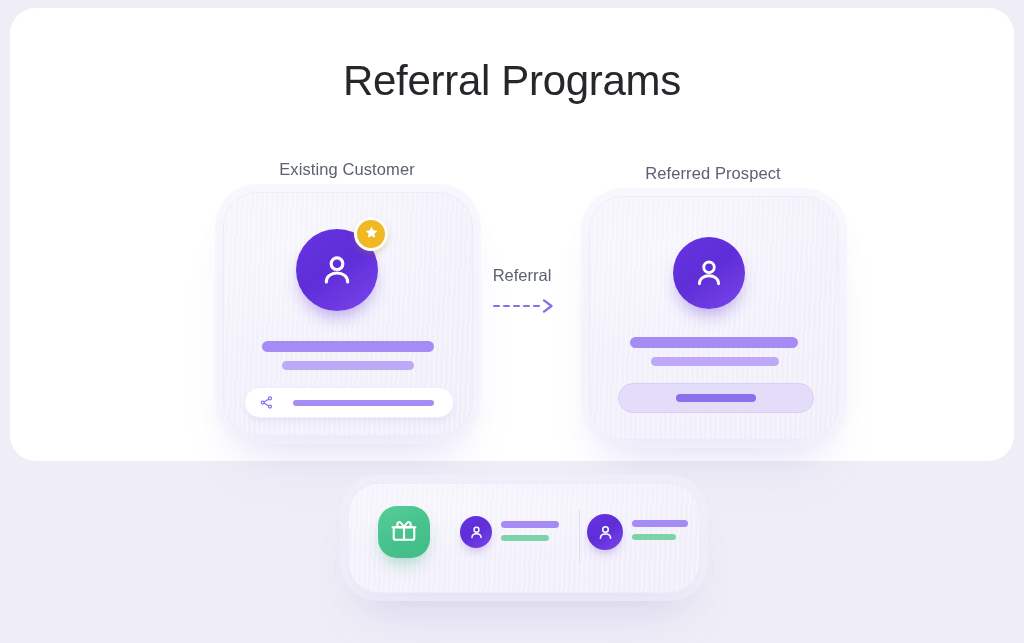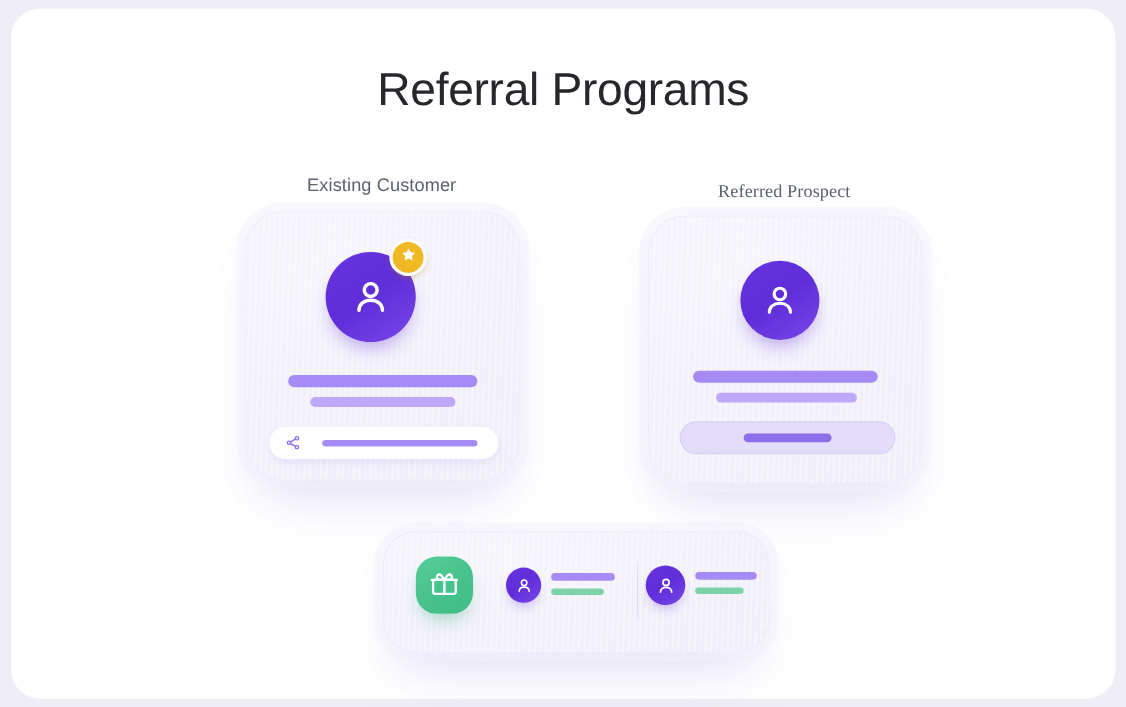--- a/index.html
+++ b/index.html
@@ -11,21 +11,21 @@
     height: 643px;
     background: #efeef6;
     font-family: "Liberation Sans", sans-serif;
     overflow: hidden;
   }
   .page {
     position: absolute;
     left: 10px;
     top: 8px;
     width: 1004px;
-    height: 627px;
+    height: 453px;
     background: #ffffff;
     border-radius: 26px;
   }
 
   
   .title {
     position: absolute;
     left: 0;
     top: 50px;
     width: 100%;
@@ -189,22 +189,31 @@
             <circle cx="6" cy="12" r="2.4"></circle>
             <path d="M8.2 10.8l7.1-4"></path>
             <path d="M8.2 13.2l7.1 4"></path>
           </svg>
         </span>
         <span class="bar" style="left:48px; top:12px; width:141px; height:6px; background:#a78bf5;"></span>
       </div>
     </div>
   </div>
 
-
-  <div class="card-wrap" style="left:563px; top:156px; width:280px; height:290px;font-family:Liberation Serif, serif;">
+  <div class="referral" style="left:460px; top:258px; width:104px;">
+    <div class="referral-label">Referral</div>
+    <div class="referral-arrow">
+      <svg width="80" height="16" viewBox="0 0 80 16" fill="none">
+        <path d="M12 8 H62" stroke="#8b6eea" stroke-width="2.1" stroke-linecap="round" stroke-dasharray="5 5"></path>
+        <path d="M62 2.4 L69.5 8 L62 13.6" stroke="#8b6eea" stroke-width="2.4" stroke-linecap="round" stroke-linejoin="round" fill="none"></path>
+      </svg>
+    </div>
+  </div>
+
+  <div class="card-wrap" style="left:563px; top:156px; width:280px; height:290px;">
 
     <div class="card-label">Referred Prospect</div>
 
     <div class="card" style="left:16px; top:32px; width:248px; height:242px;">
 
       <div class="avatar" style="left:83px; top:40px; width:72px; height:72px;">
         <span>
           <svg width="36" height="36" viewBox="0 0 24 24" fill="none" stroke="#ffffff" stroke-width="1.9" stroke-linecap="round" stroke-linejoin="round">
             <circle cx="12" cy="8.2" r="3.5"></circle>
             <path d="M5.6 19.2c0-3.4 2.9-5.4 6.4-5.4s6.4 2 6.4 5.4"></path>

